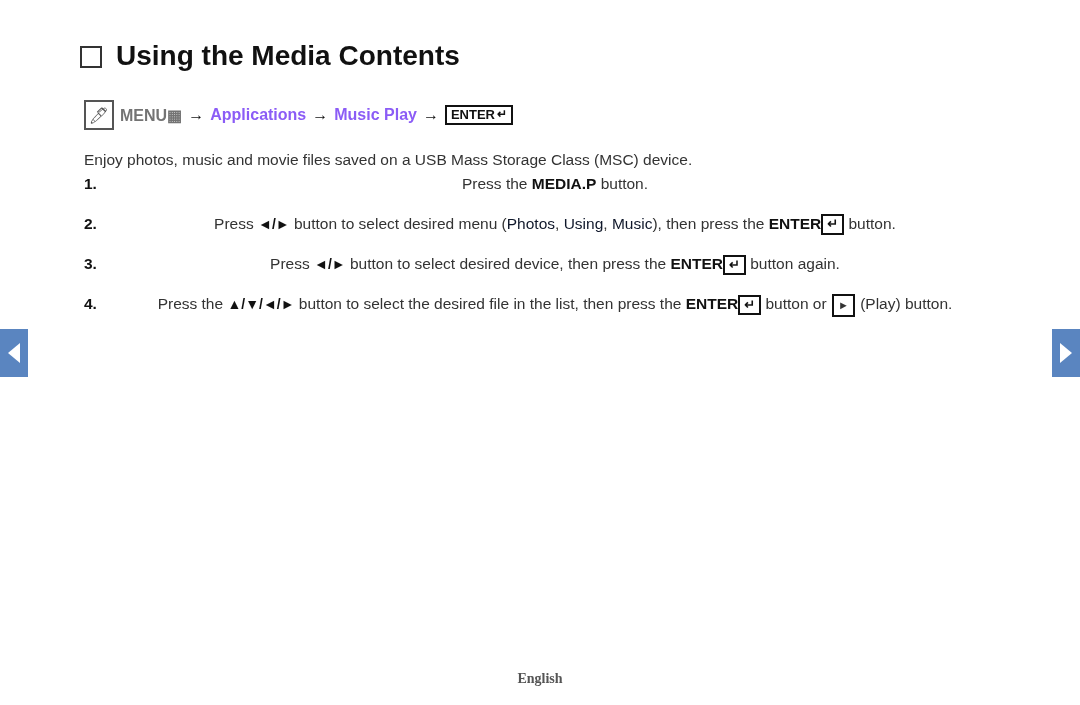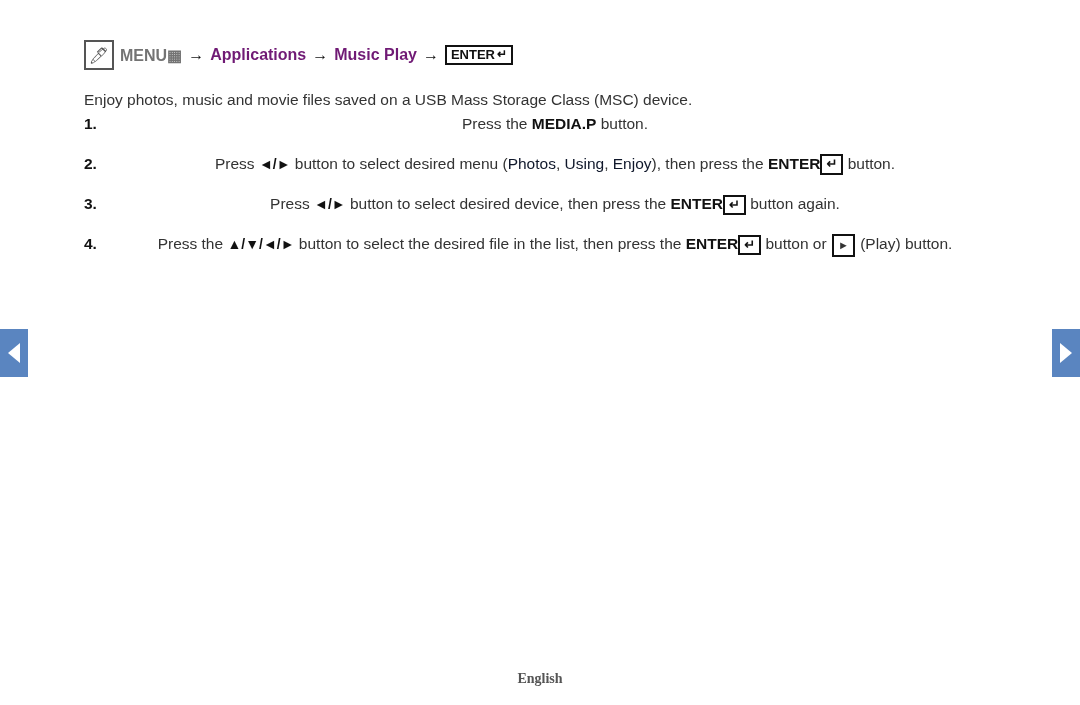--- a/index.html
+++ b/index.html
@@ -78,21 +78,21 @@
       color: #555;
       flex-shrink: 0;
     }
 
     .menu-label-bold {
       font-weight: 700;
       color: #737373;
     }
 
     .menu-link {
-      color: #701a75;
+      color: #8b5cf6;
       font-weight: 600;
     }
 
     .arrow-char {
       color: #111;
       font-weight: 400;
     }
 
     .enter-arrow {
       font-size: 12px;
@@ -225,20 +225,24 @@
 <body>
 
 <div class="page-container">
 
   <div class="nav-arrow-left"></div>
 
   <div class="nav-arrow-right"></div>
 
   <div class="main-content">
 
+    <div class="page-title-row">
+      <div class="checkbox-icon"></div>
+      <h1 class="page-title">Using the Media Contents</h1>
+    </div>
 
     <div class="menu-path">
       <span class="menu-icon-box">🖊</span>
       <span class="menu-label-bold">MENU▦</span>
       <span class="arrow-char">→</span>
       <span class="menu-link">Applications</span>
       <span class="arrow-char">→</span>
       <span class="menu-link">Music Play</span>
       <span class="arrow-char">→</span>
       <span class="inline-enter">
@@ -254,21 +258,21 @@
       <li>
         <span class="step-number">1.</span>
         <span class="step-content">
           Press the <span class="bold-text">MEDIA.P</span> button.
         </span>
       </li>
 
       <li>
         <span class="step-number">2.</span>
         <span class="step-content">
-          Press <span class="bold-text dpad-char">◄/►</span> button to select desired menu (<span class="inline-link">Photos</span>, <span class="inline-link">Using</span>, <span class="inline-link">Enjoy</span>), then press the <span class="bold-text">ENTER</span><span class="inline-enter">↵</span> button.
+          Press <span class="bold-text dpad-char">◄/►</span> button to select desired menu (<span class="inline-link">Photos</span>, <span class="inline-link">Using</span>, <span class="inline-link">Music</span>), then press the <span class="bold-text">ENTER</span><span class="inline-enter">↵</span> button.
         </span>
       </li>
 
       <li>
         <span class="step-number">3.</span>
         <span class="step-content">
           Press <span class="bold-text dpad-char">◄/►</span> button to select desired device, then press the <span class="bold-text">ENTER</span><span class="inline-enter">↵</span> button again.
         </span>
       </li>
 

